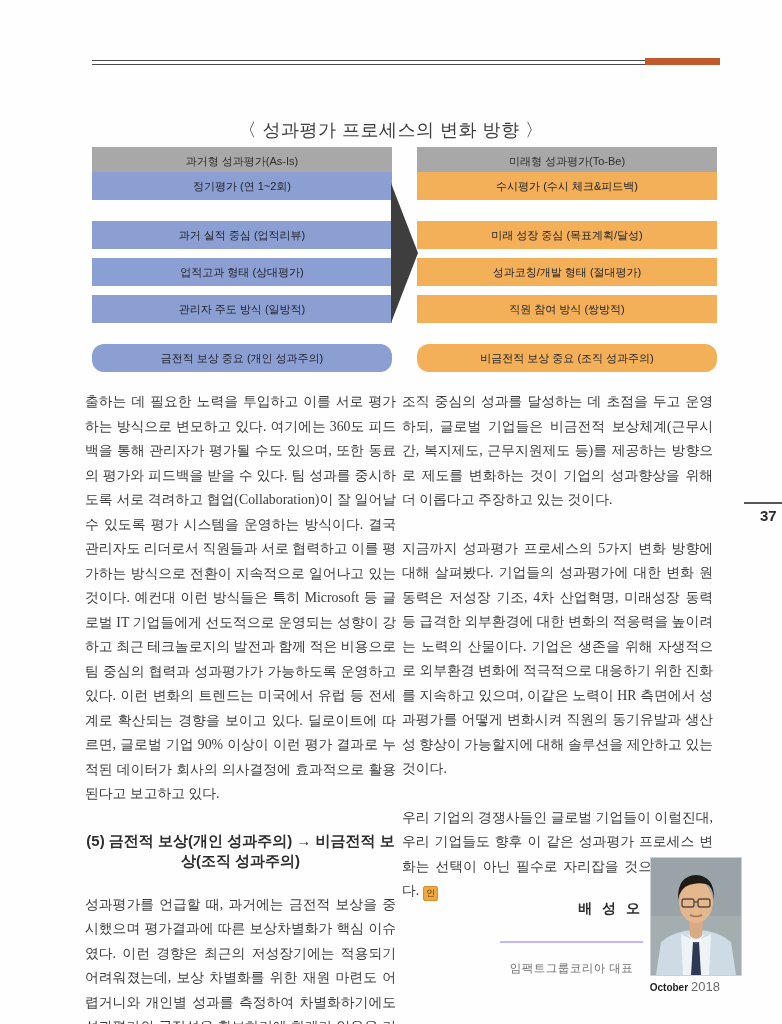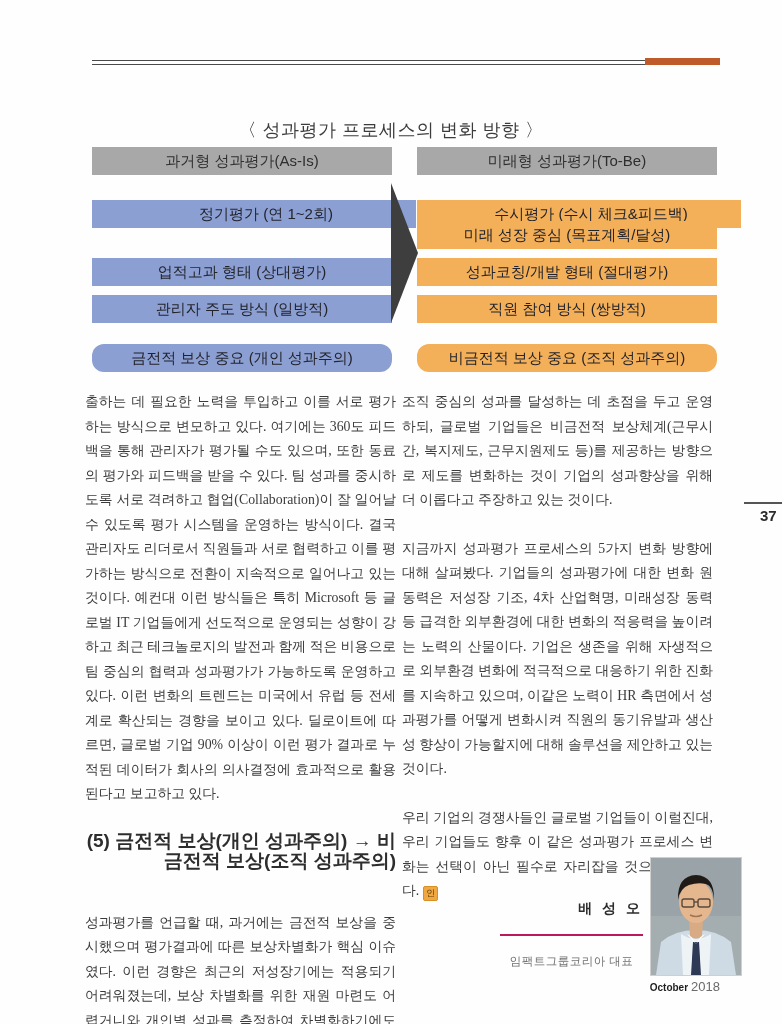--- a/index.html
+++ b/index.html
@@ -9,52 +9,52 @@
   }
   
   .top-rule{position:absolute;left:92px;top:60px;width:628px;height:3px;
     border-top:1px solid #4a4a4a;border-bottom:1px solid #4a4a4a;}
   .top-accent{position:absolute;left:645px;top:58px;width:75px;height:7px;background:#bf5a2a;}
 
   
   .fig-title{position:absolute;left:0;top:118px;width:782px;text-align:center;
     font-family:"Liberation Sans","DejaVu Sans",sans-serif;font-size:18px;color:#3c3c3c;letter-spacing:.5px;}
   .fig-box{position:absolute;width:300px;height:28px;display:flex;align-items:center;justify-content:center;
-    font-family:"Liberation Sans","DejaVu Sans",sans-serif;font-size:15px;color:#23232b;}
+    font-family:"Liberation Sans","DejaVu Sans",sans-serif;font-size:11px;color:#23232b;}
   .col-left{left:92px;}
   .col-right{left:417px;}
   .hdr{background:#a8a8a8;color:#2e2e2e;}
   .blue{background:#8b9fd3;}
   .orange{background:#f3b059;}
-  .r0{top:147px;}.r1{top:200px;padding-left:24px;}.r2{top:221px;}.r3{top:258px;}.r4{top:295px;}.r5{top:344px;border-radius:12px;}
+  .r0{top:147px;}.r1{top:172px;}.r2{top:221px;}.r3{top:258px;}.r4{top:295px;}.r5{top:344px;border-radius:12px;}
   .fig-arrow{position:absolute;left:391px;top:183px;width:27px;height:140px;background:#3e3e3e;
     clip-path:polygon(0 0,100% 50%,0 100%);}
 
   
   .pagenum-rule{position:absolute;left:744px;top:502px;width:38px;height:2px;background:#555;}
   .pagenum{position:absolute;left:744px;top:507px;font-family:"Liberation Sans","DejaVu Sans",sans-serif;
     font-size:15px;font-weight:bold;color:#2b2b2b;margin-left:16px;}
 
   
   .bodycol{position:absolute;top:390px;width:311px;font-size:13.8px;line-height:24.5px;
     text-align:justify;color:#3b3b3b;}
   .bodycol-left{left:85px;}
   .bodycol-right{left:402px;}
   .bodycol p{margin:0 0 24px 0;}
-  .sec-heading{font-family:"Liberation Sans","DejaVu Sans",sans-serif;font-size:19px;font-weight:bold;
-    color:#2d2d2d;margin:22px 0 40px 0;line-height:20px;text-align:right;}
+  .sec-heading{font-family:"Liberation Sans","DejaVu Sans",sans-serif;font-size:15px;font-weight:bold;
+    color:#2d2d2d;margin:22px 0 22px 0;line-height:20px;text-align:center;}
   .endmark{display:inline-block;width:13px;height:13px;background:#f0a843;border:1px solid #d89026;
     border-radius:2px;color:#5a3c00;font-family:"Liberation Sans",sans-serif;font-size:9px;line-height:13px;
     text-align:center;vertical-align:-1px;margin-left:4px;}
 
   
   .author-text{position:absolute;left:500px;top:900px;width:143px;
     font-family:"Liberation Sans","DejaVu Sans",sans-serif;}
   .author-name{text-align:right;font-size:14px;font-weight:bold;color:#2c2c2c;letter-spacing:3px;
-    padding-bottom:16px;border-bottom:2px solid #be185d;}
+    padding-bottom:23px;border-bottom:2px solid #c4b5fd;}
   .author-title{text-align:center;font-size:11.5px;color:#6f6f6f;padding-top:18px;letter-spacing:.5px;}
   .author-photo{position:absolute;left:650px;top:857px;width:90px;height:117px;background:#9aa4a8;
     border:1px solid #cfcfcf;overflow:hidden;}
 
   
   .footer{position:absolute;left:0;top:977px;width:720px;text-align:right;
     font-family:"Liberation Sans","DejaVu Sans",sans-serif;}
   .footer .month{font-size:10px;font-weight:bold;color:#1e1e1e;}
   .footer .year{font-size:13px;color:#6a6a6a;margin-left:3px;}
 </style>
@@ -63,20 +63,21 @@
 
 <div class="page">
 
   <div class="top-rule"></div>
   <div class="top-accent"></div>
 
   <div class="fig-title">〈 성과평가 프로세스의 변화 방향 〉</div>
 
   <div class="fig-box col-left hdr r0">과거형 성과평가(As-Is)</div>
   <div class="fig-box col-left blue r1">정기평가 (연 1~2회)</div>
+  <div class="fig-box col-left blue r2">과거 실적 중심 (업적리뷰)</div>
   <div class="fig-box col-left blue r3">업적고과 형태 (상대평가)</div>
   <div class="fig-box col-left blue r4">관리자 주도 방식 (일방적)</div>
   <div class="fig-box col-left blue r5">금전적 보상 중요 (개인 성과주의)</div>
 
   <div class="fig-arrow"></div>
 
   <div class="fig-box col-right hdr r0">미래형 성과평가(To-Be)</div>
   <div class="fig-box col-right orange r1">수시평가 (수시 체크&amp;피드백)</div>
   <div class="fig-box col-right orange r2">미래 성장 중심 (목표계획/달성)</div>
   <div class="fig-box col-right orange r3">성과코칭/개발 형태 (절대평가)</div>

